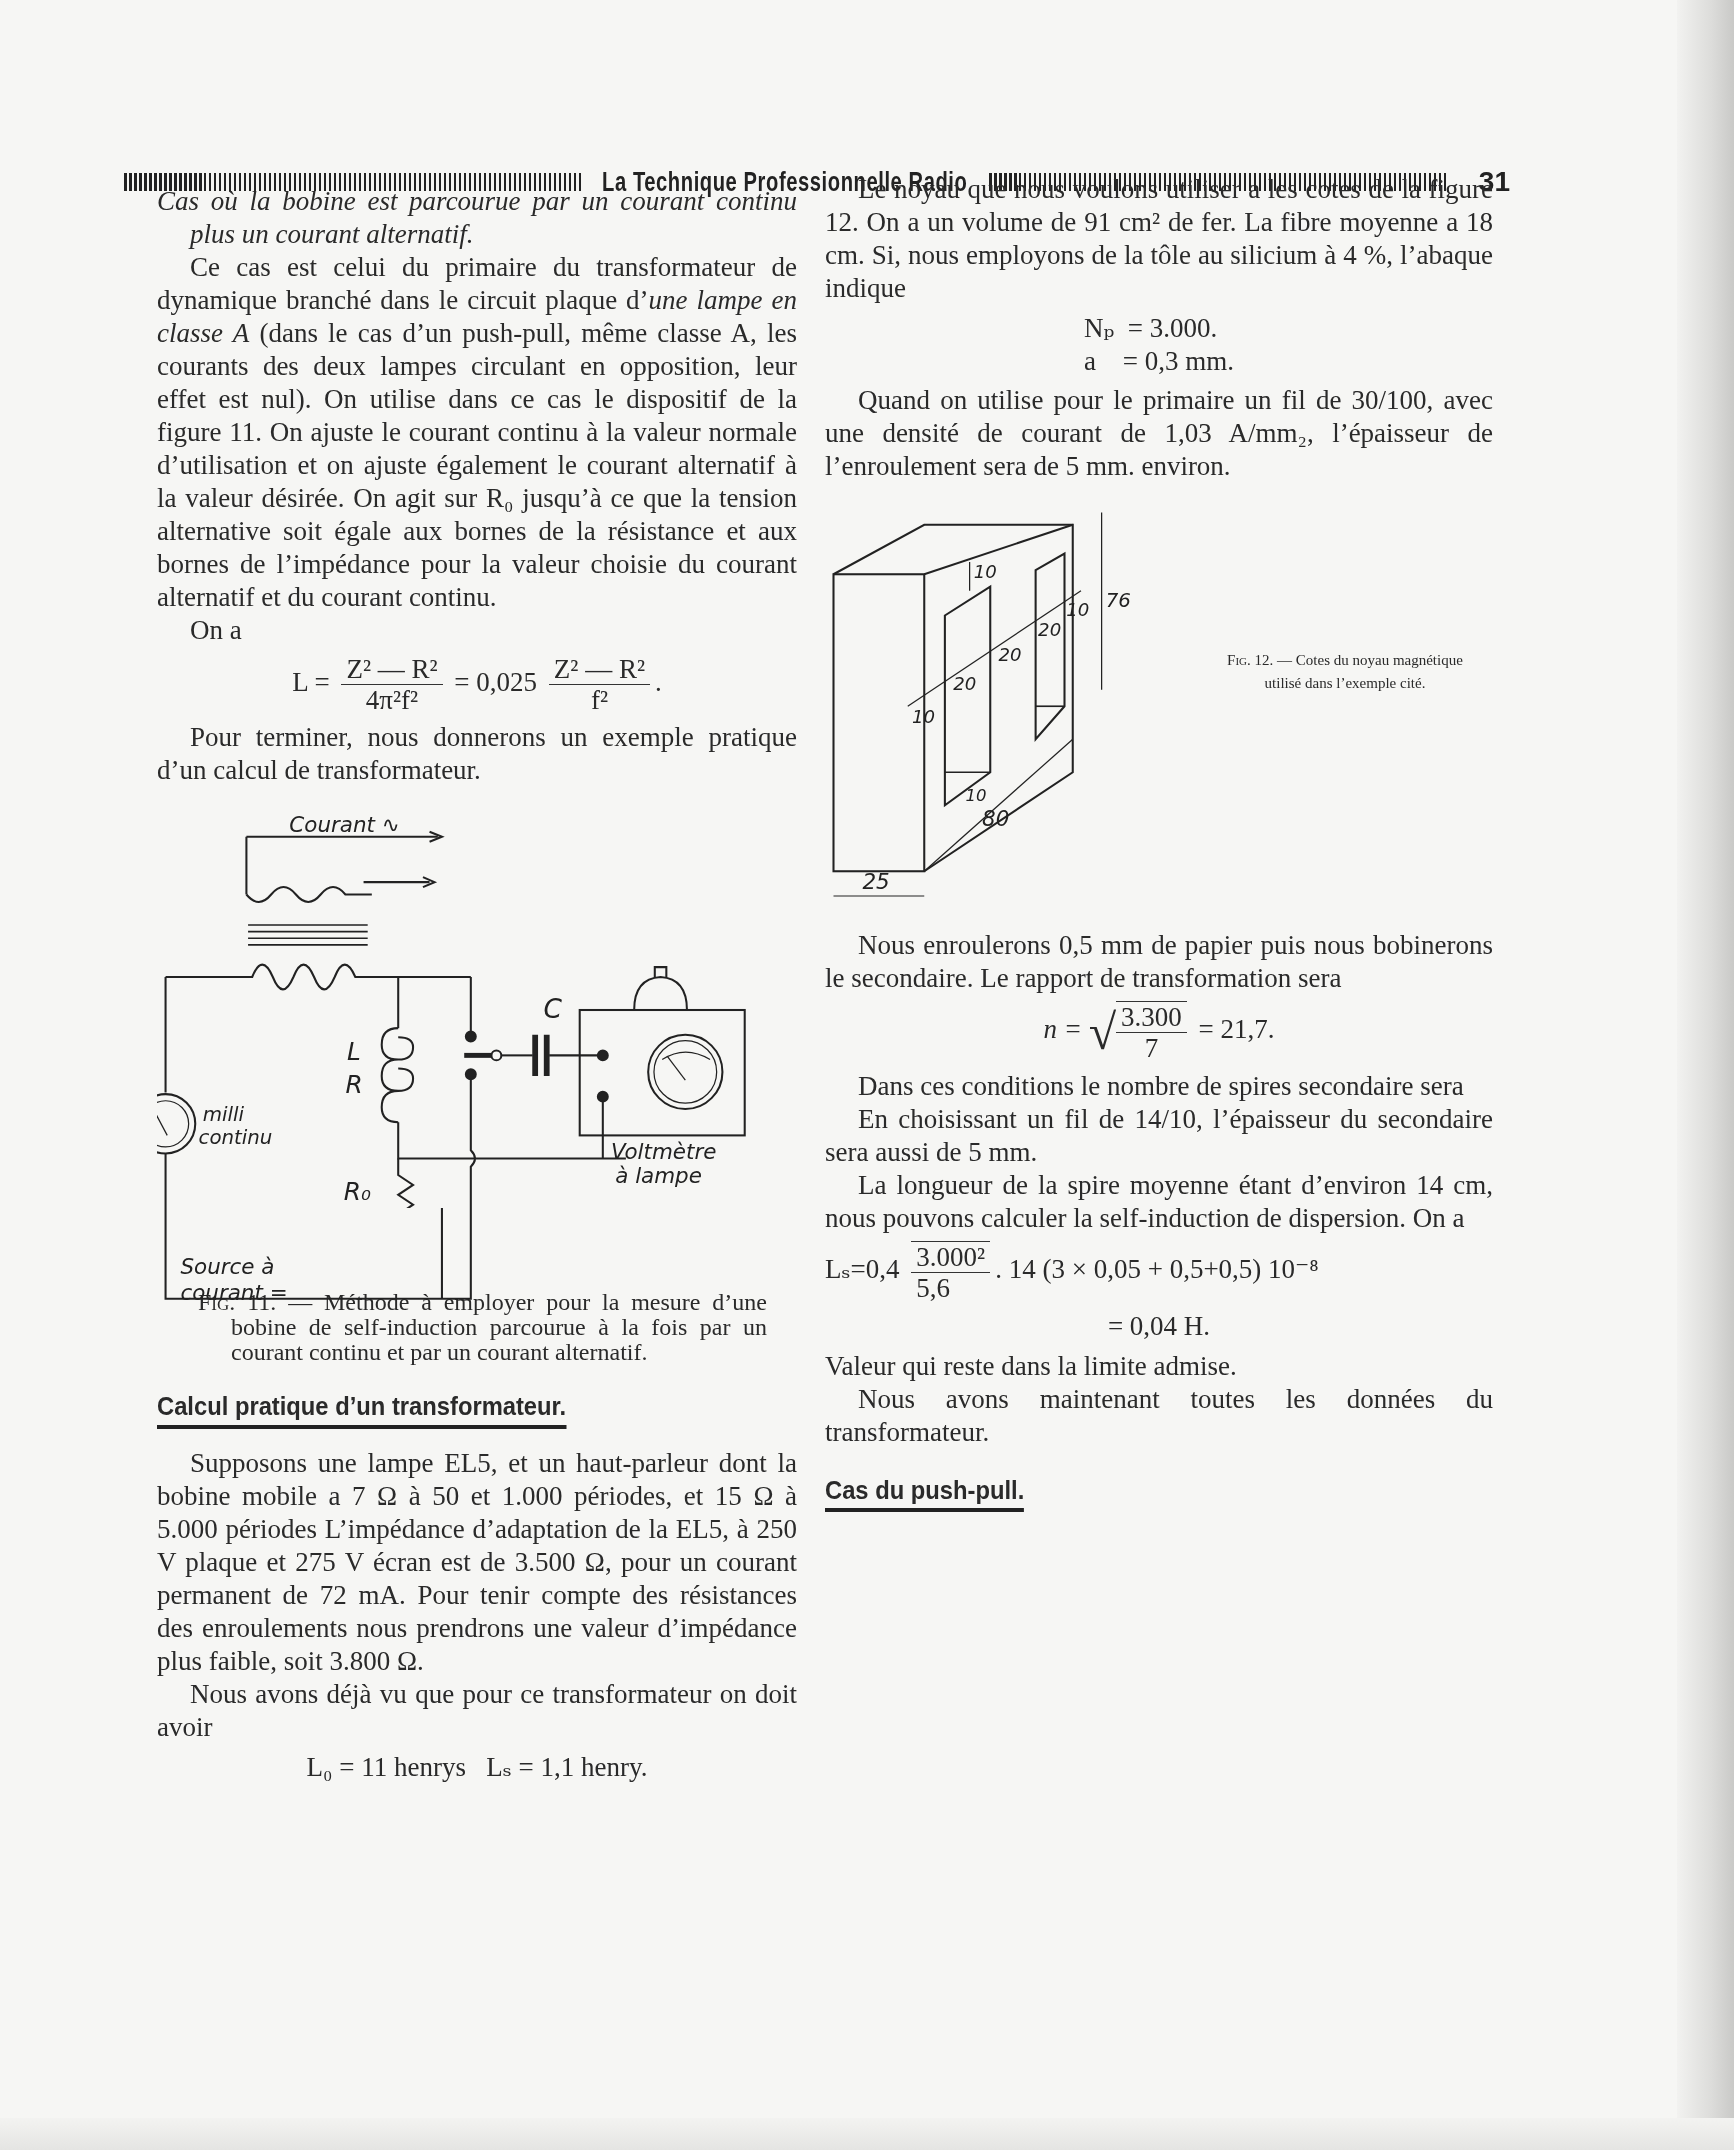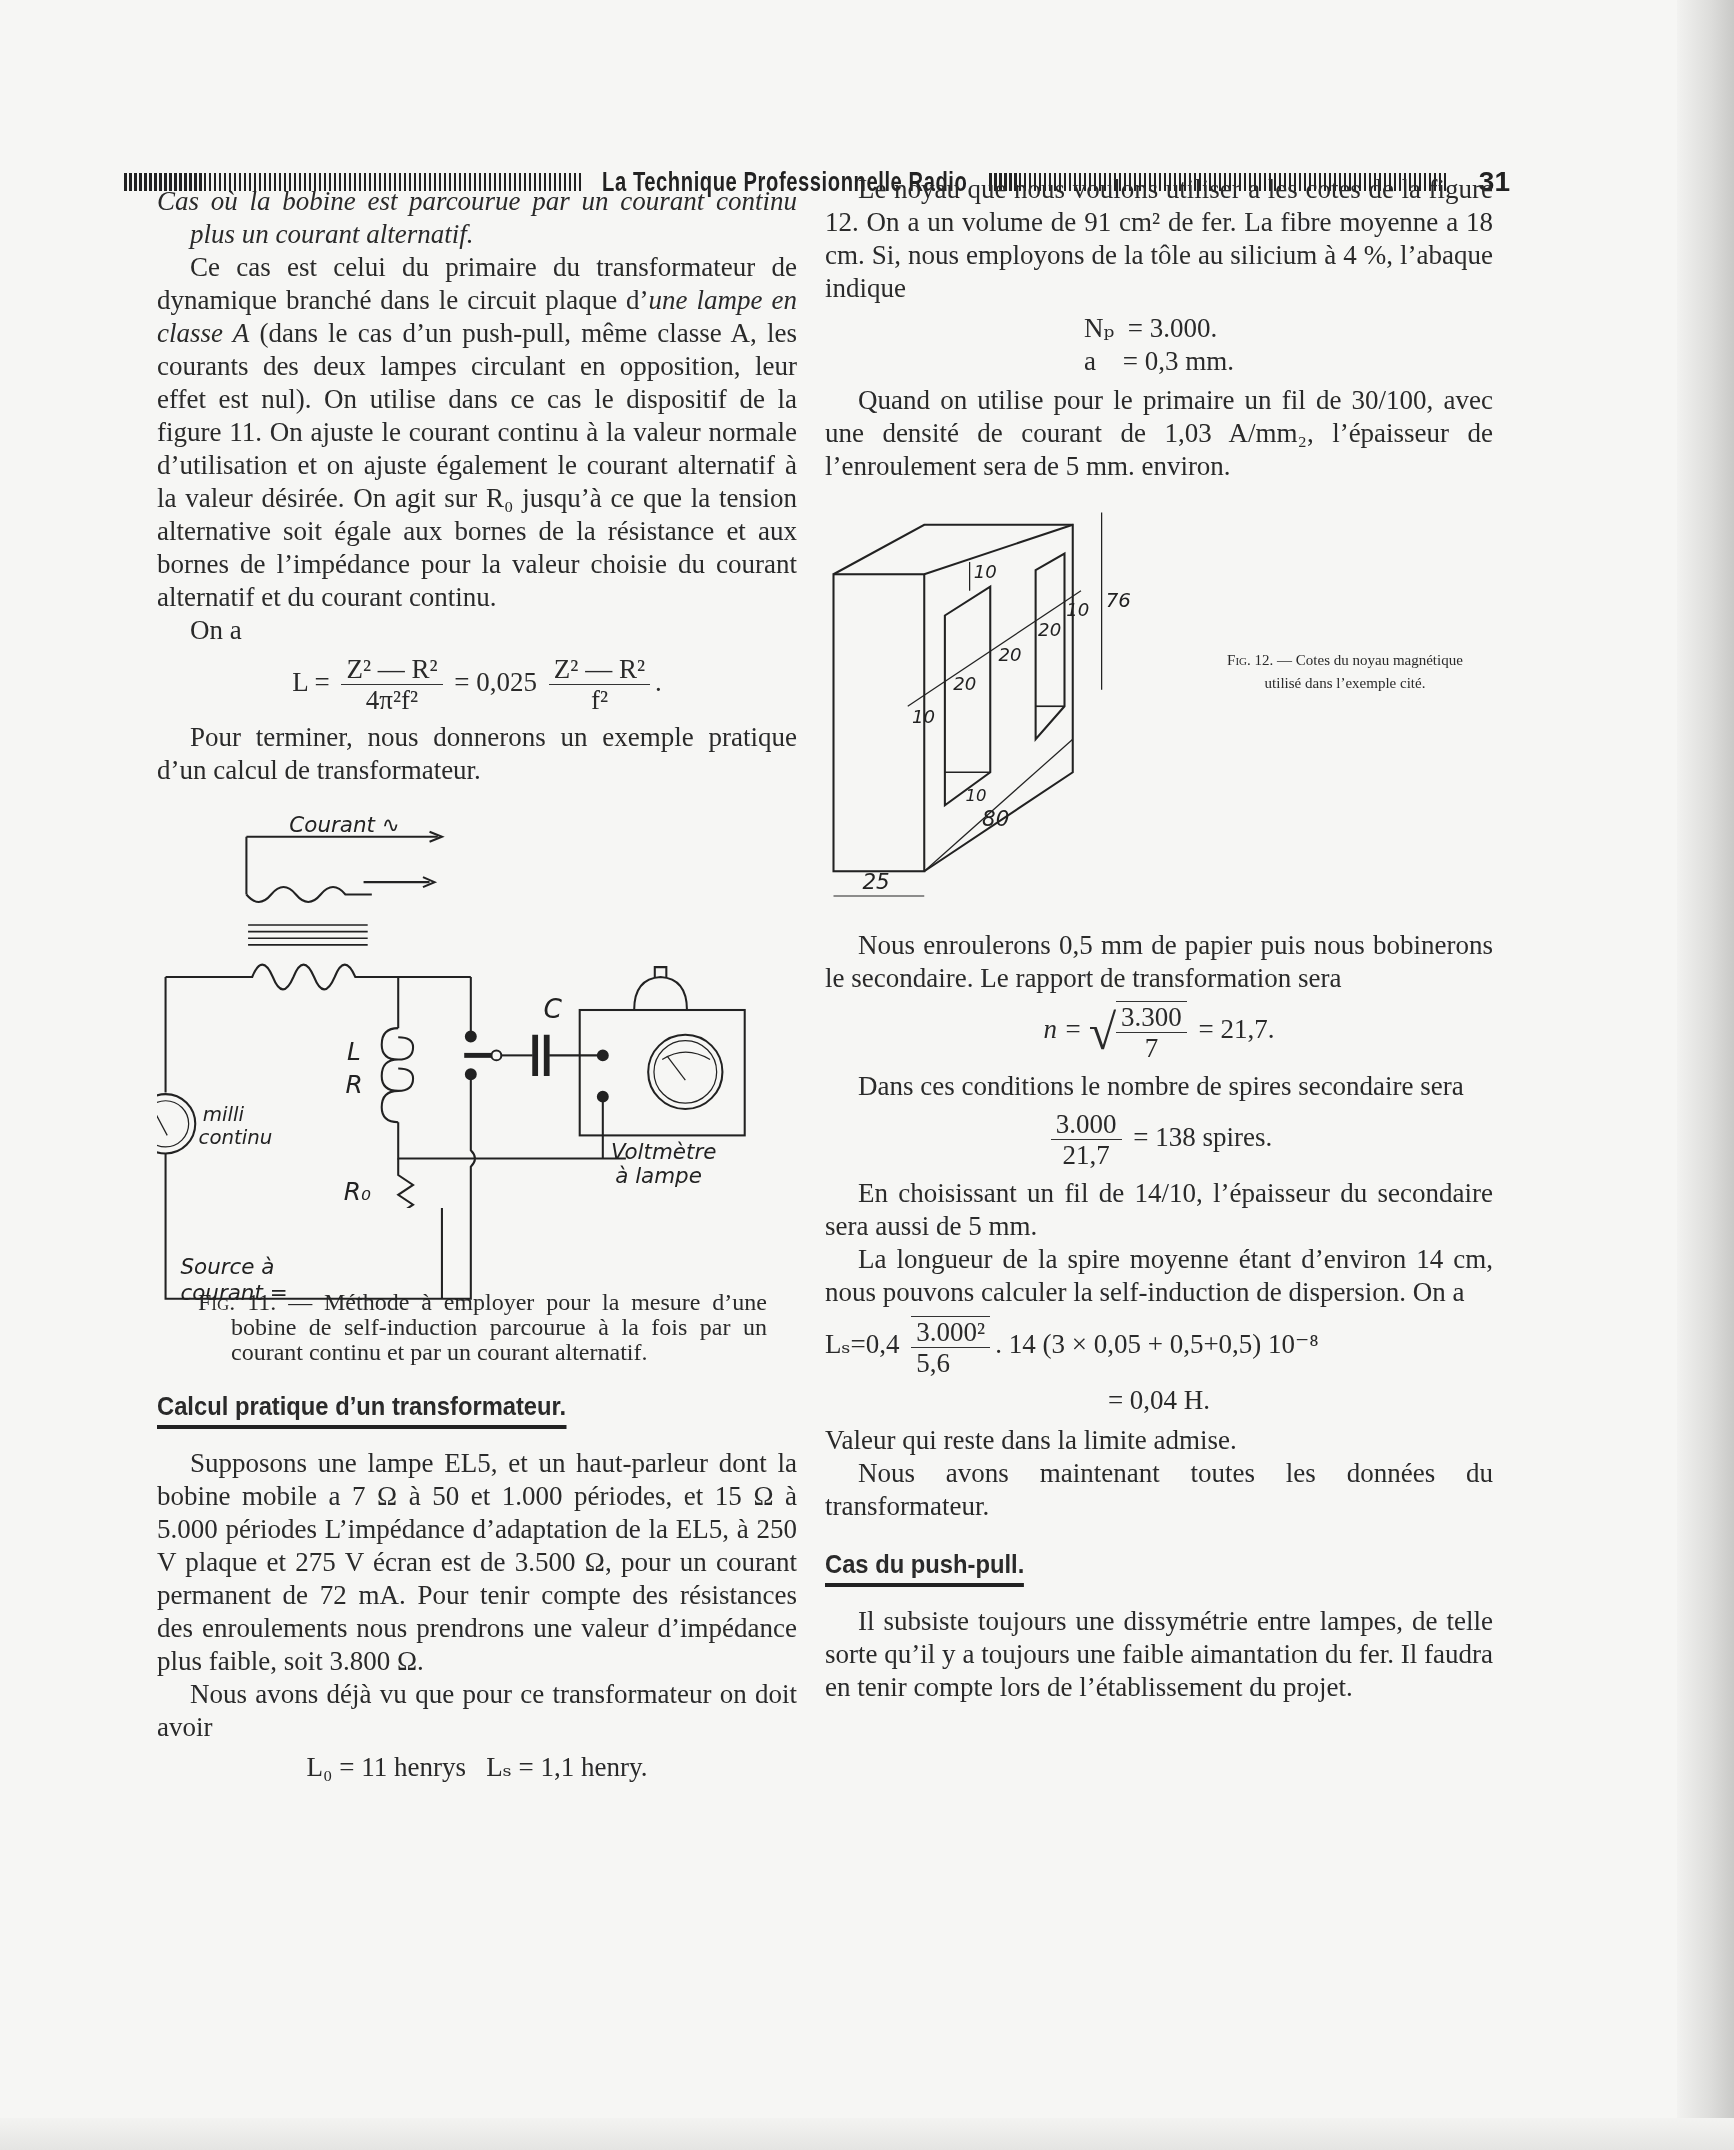--- a/index.html
+++ b/index.html
@@ -189,36 +189,28 @@
   <p class="indent">Nous enroulerons 0,5 mm de papier puis nous bobinerons le secondaire. Le rapport de transformation sera</p>
   <div class="formula">
     <span class="italic">n =</span>
     <span style="font-size:50px;vertical-align:middle;">√</span><span class="frac" style="border-top:1.7px solid #333;margin-left:0;">
         <span class="num">3.300</span>
         <span class="den">7</span>
       </span>
     <span>= 21,7.</span>
   </div>
   <p class="indent">Dans ces conditions le nombre de spires secondaire sera</p>
-  <div class="formula">
-    <span class="frac">
-        <span class="num">3.000</span>
-        <span class="den">21,7</span>
-      </span>
-    <span>= 138 spires.</span>
-  </div>
   <p class="indent">En choisissant un fil de 14/10, l’épaisseur du secondaire sera aussi de 5 mm.</p>
   <p class="indent">La longueur de la spire moyenne étant d’environ 14 cm, nous pouvons calculer la self-induction de dispersion. On a</p>
   <div class="formula" style="text-align:left;">
     <span>Lₛ=0,4</span>
     <span class="frac">
         <span class="num" style="border-top:1.7px solid #333;">3.000²</span>
         <span class="den">5,6</span>
       </span><span>. 14 (3 × 0,05 + 0,5+0,5) 10⁻⁸</span>
   </div>
   <div class="formula">= 0,04 H.</div>
   <p>Valeur qui reste dans la limite admise.</p>
   <p class="indent">Nous avons maintenant toutes les données du transformateur.</p>
 
   <div class="section-title">Cas du push-pull.</div>
-  <p class="indent">Il subsiste toujours une dissymétrie entre lampes, de telle sorte qu’il y a toujours une faible aimantation du fer. Il faudra en tenir compte lors de l’établissement du projet.</p>
 </div>
 
 
 </body></html>

